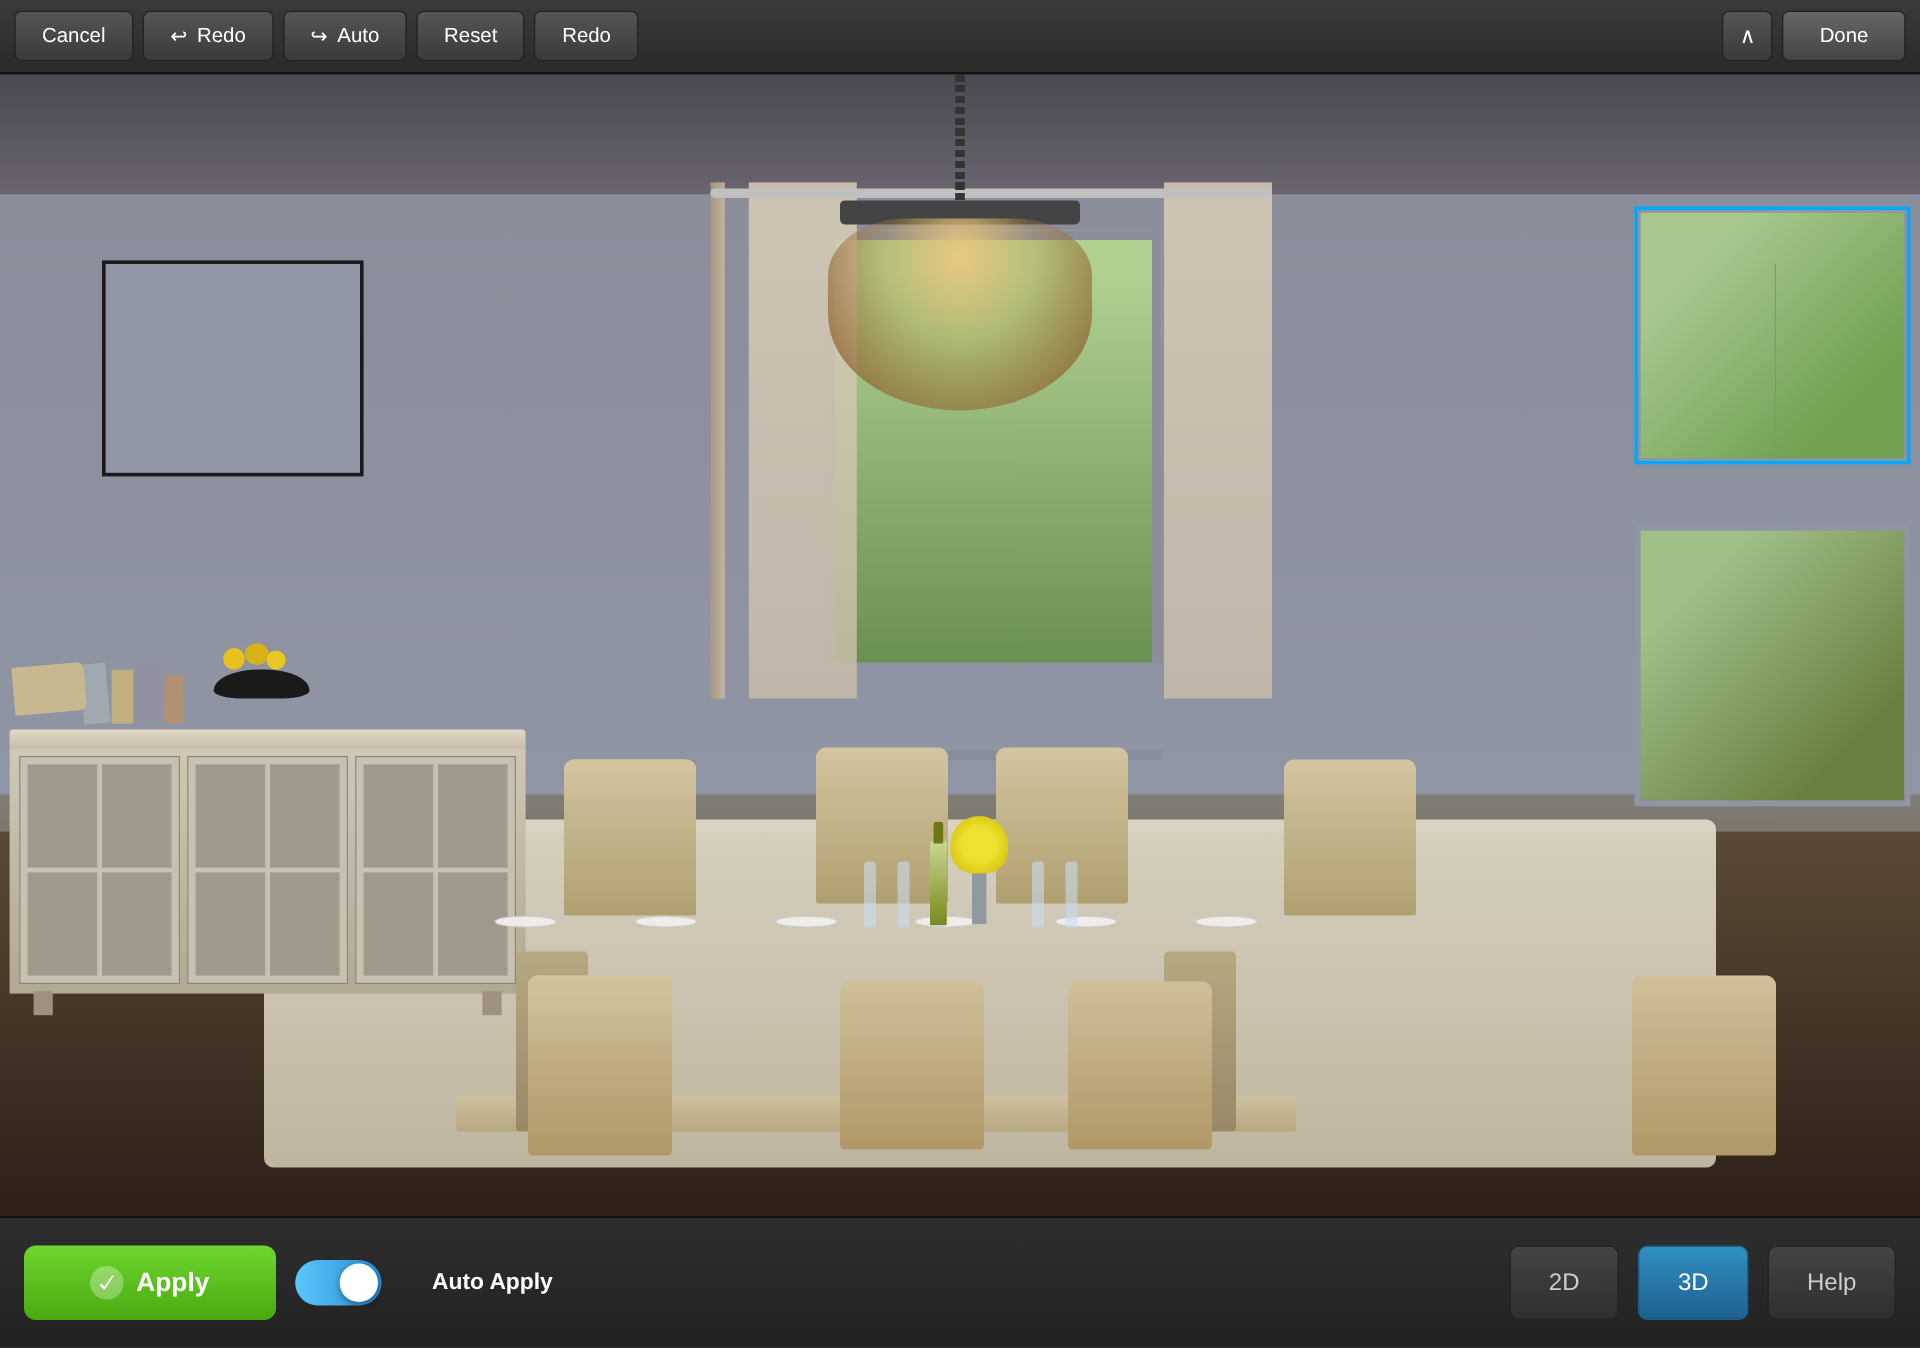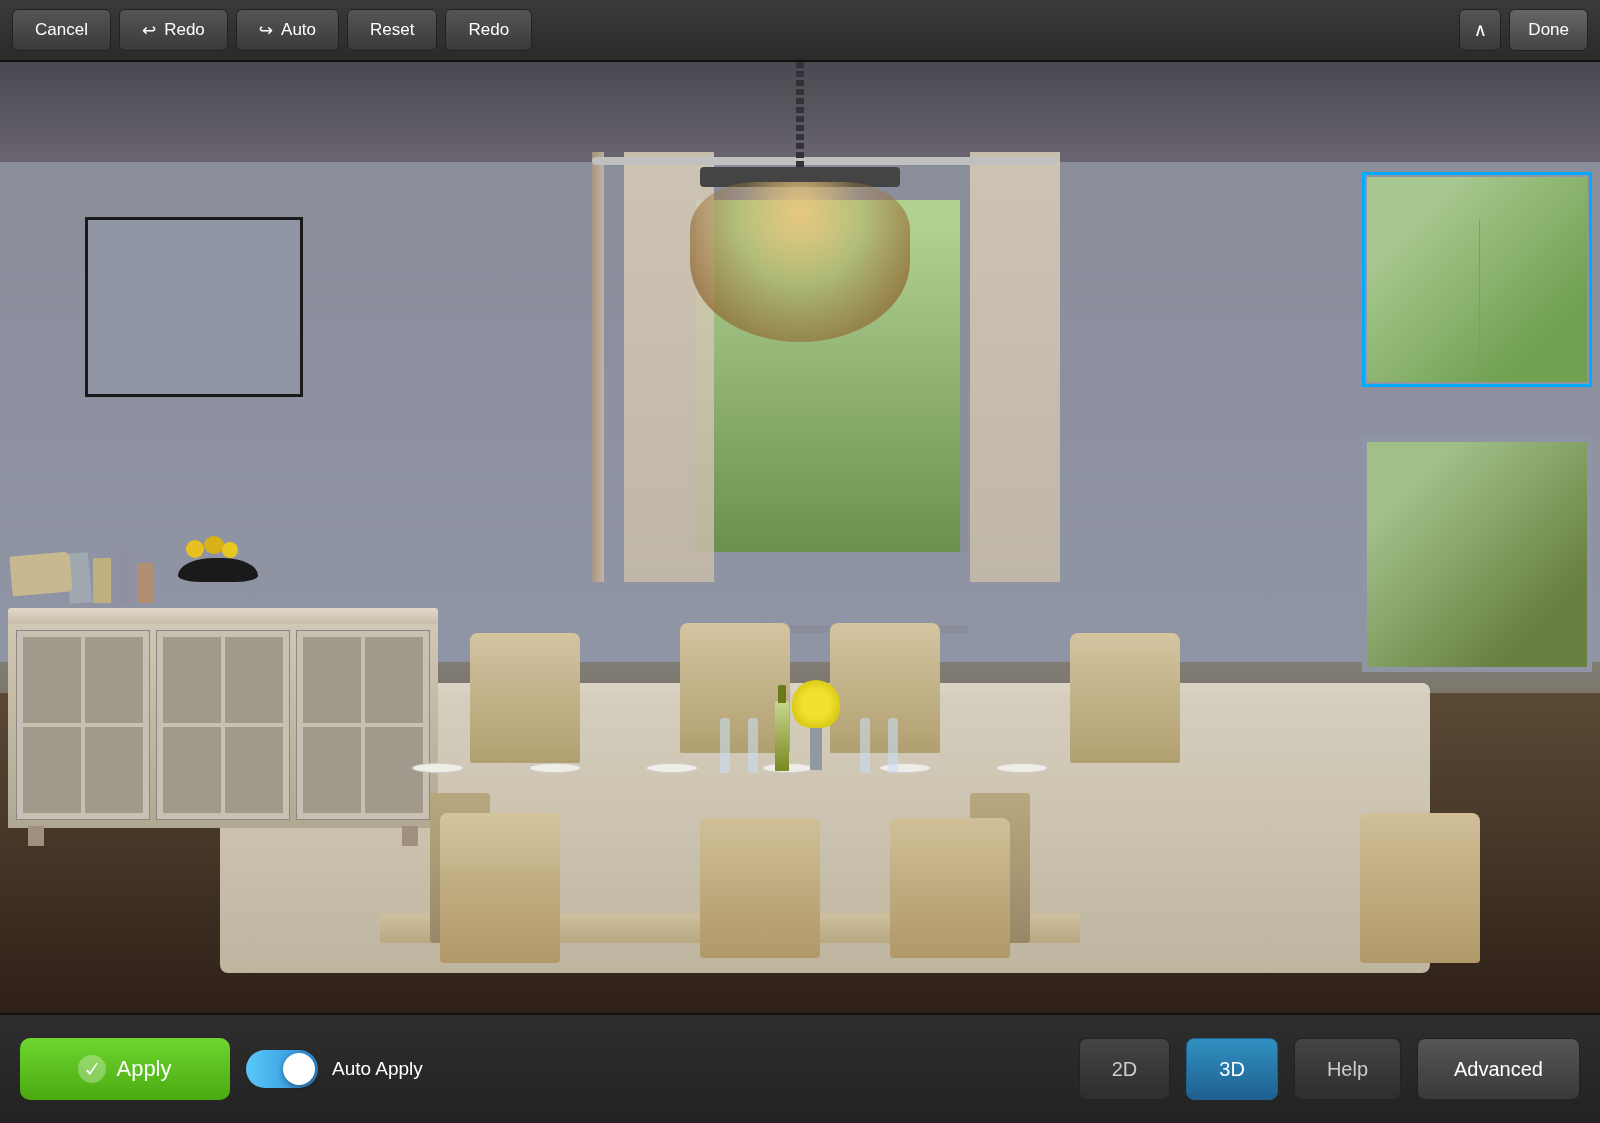--- a/index.html
+++ b/index.html
@@ -39,21 +39,21 @@
       display: flex;
       align-items: center;
       gap: 8px;
       white-space: nowrap;
     }
 
     .toolbar-spacer { flex: 1; }
 
     .toolbar-btn.done {
       background: linear-gradient(180deg, #666 0%, #444 100%);
-      padding: 0 18px;
+      padding: 0 30px;
     }
 
     .chevron-btn {
       width: 42px;
       height: 42px;
       background: linear-gradient(180deg, #555 0%, #3a3a3a 100%);
       border: 1px solid #222;
       border-radius: 6px;
       color: #fff;
       font-size: 18px;
@@ -110,21 +110,21 @@
 
     
     .apply-btn {
       height: 62px;
       width: 210px;
       background: linear-gradient(180deg, #6ed630 0%, #4aaa10 100%);
       border: none;
       border-radius: 10px;
       color: #fff;
       font-size: 22px;
-      font-weight: 400;
+      font-weight: 700;
       cursor: pointer;
       display: flex;
       align-items: center;
       justify-content: center;
       gap: 10px;
       flex-shrink: 0;
     }
 
     .apply-icon {
       width: 28px;
@@ -162,21 +162,22 @@
       width: 32px;
       height: 32px;
       background: #fff;
       border-radius: 50%;
       box-shadow: 0 2px 6px rgba(0,0,0,0.4);
     }
 
     .auto-apply-label {
       color: #fff;
       font-size: 19px;
-      font-weight: 400;
+      font-weight: 700;
+      margin-left: 28px;
     }
 
     .bottom-spacer { flex: 1; }
 
     
     .view-btn {
       height: 62px;
       padding: 0 32px;
       background: linear-gradient(180deg, #444 0%, #2e2e2e 100%);
       border: 1px solid #222;
@@ -385,14 +386,13 @@
   </div>
 
   <div class="bottom-spacer"></div>
 
   <button class="view-btn">2D</button>
 
   <button class="view-btn active">3D</button>
 
   <button class="view-btn">Help</button>
 
-  <button class="advanced-btn">Advanced</button>
 </div>
 
 </body></html>

